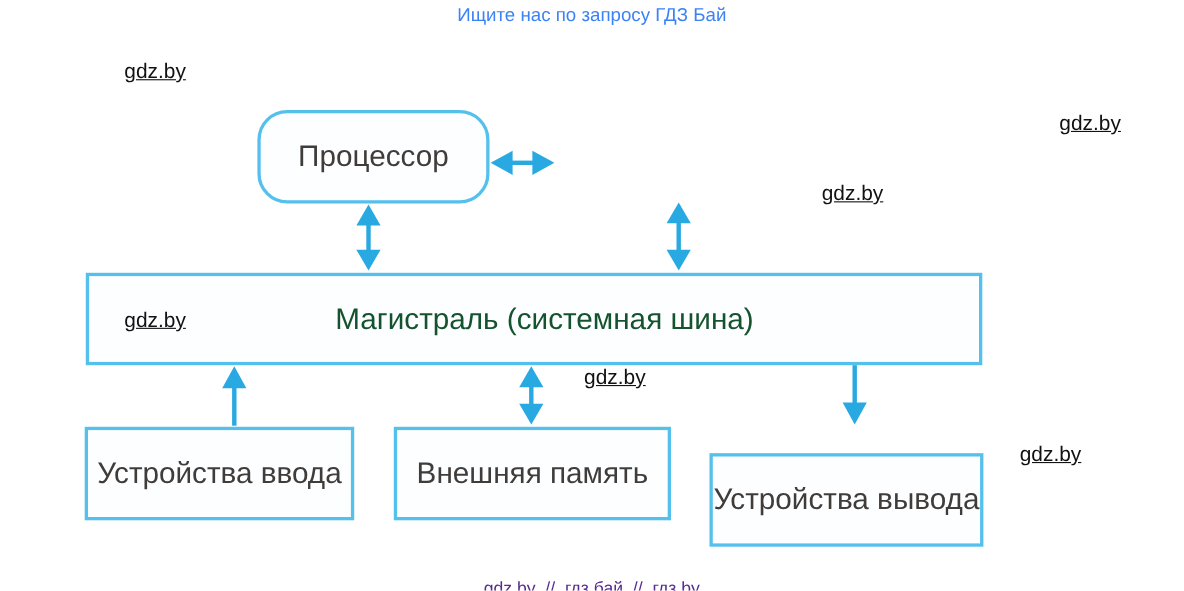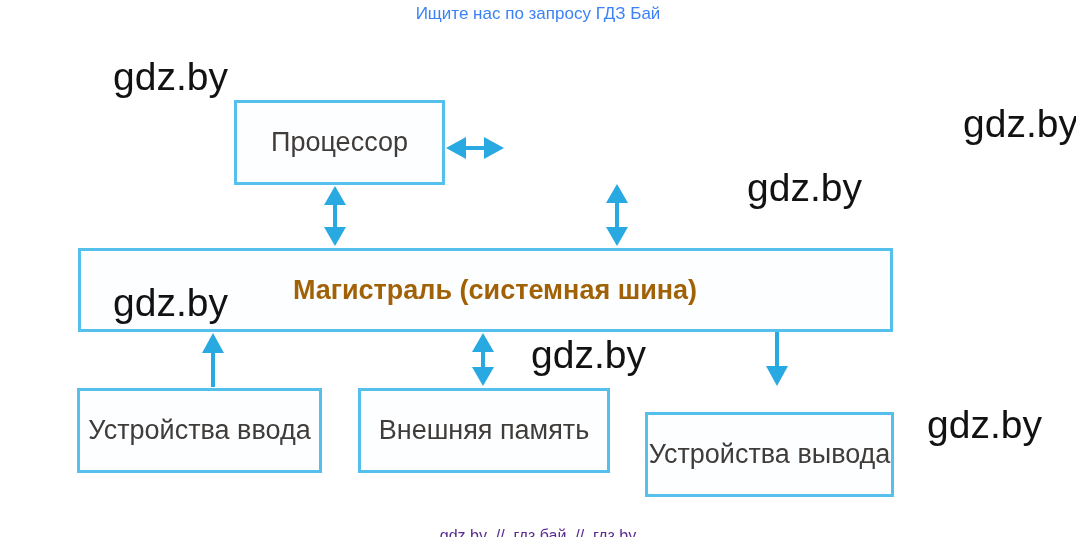--- a/index.html
+++ b/index.html
@@ -30,33 +30,34 @@
     border:3px solid #55c0ec;
     background:#fdfeff;
     display:flex;
     align-items:center;
     justify-content:center;
     text-align:center;
     color:#403c39;
     font-size:27px;
     line-height:1.12;
   }
-  .node.bold{font-weight:bold;color:#a16207;padding-left:19px;}
-  #node-processor      {left:234px;top:100px;width:211px;height:85px;}
+  .node.bold{font-weight:normal;color:#14532d;padding-left:19px;}
+  #node-processor      {left:234px;top:100px;width:211px;height:85px;border-radius:27px;}
   #node-internal-memory{left:505px;top:99px; width:221px;height:85px;}
   #node-bus            {left:78px; top:248px;width:815px;height:84px;}
   #node-input-devices  {left:77px; top:388px;width:245px;height:85px;text-align:center;}
   #node-external-memory{left:358px;top:388px;width:252px;height:85px;}
   #node-output-devices {left:645px;top:412px;width:249px;height:85px;}
   .wm{
     position:absolute;
     color:#121212;
-    font-size:39px;
+    font-size:19px;
     z-index:5;
     white-space:nowrap;
+    text-decoration:underline;
   }
   #wm-1{left:113px;top:55px;}
   #wm-2{left:963px;top:102px;}
   #wm-3{left:747px;top:166px;}
   #wm-4{left:113px;top:281px;}
   #wm-5{left:531px;top:333px;}
   #wm-6{left:927px;top:403px;}
   #arrow-layer{position:absolute;left:0;top:0;z-index:2;}
 </style>
 </head>

